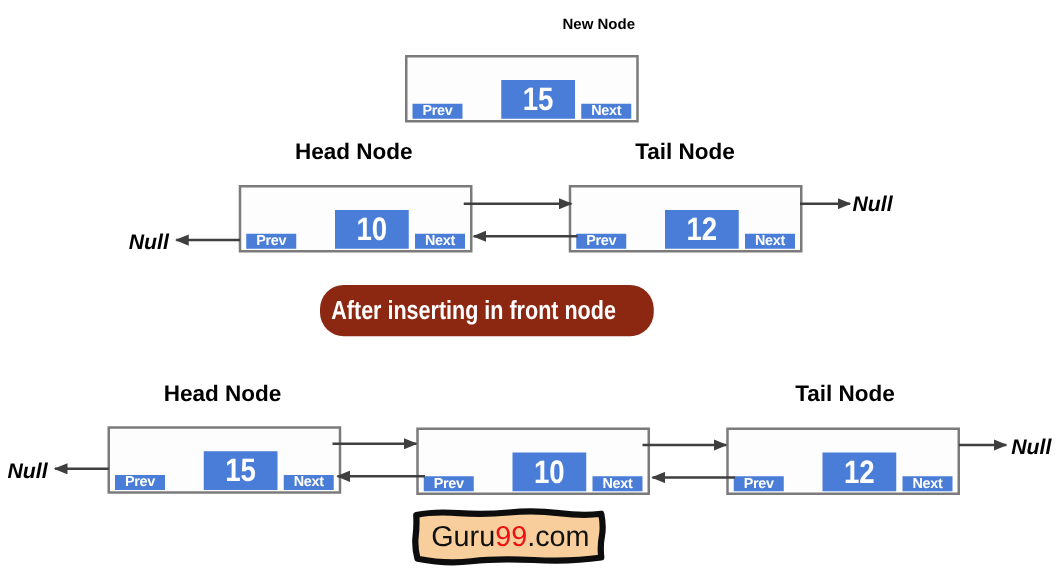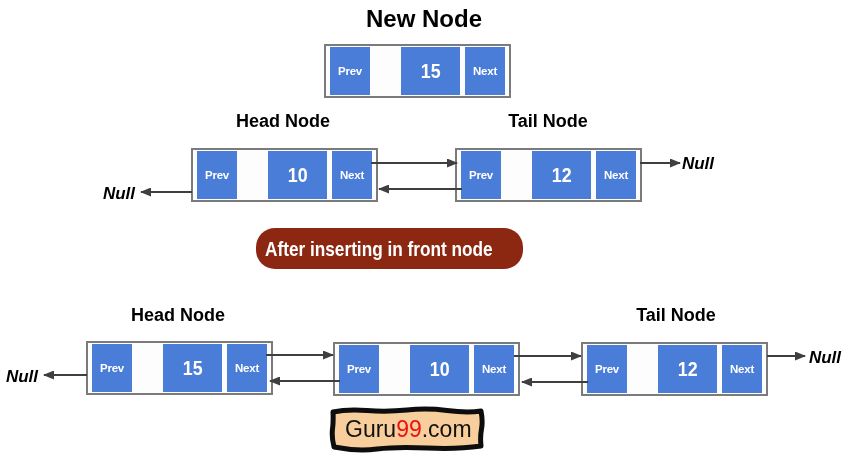--- a/index.html
+++ b/index.html
@@ -1,40 +1,40 @@
 <!DOCTYPE html>
 <html><head>
 <meta charset="utf-8">
 <style>
   html,body { margin:0; padding:0; }
   body { width:850px; height:458px; background:#ffffff; position:relative;
          font-family:"Liberation Sans", sans-serif; overflow:hidden; }
   .node { position:absolute; width:187px; height:54px; box-sizing:border-box;
           background:#fdfdfd; border:2px solid #7b7b7b;
-          display:flex; gap:5px; padding:1px 4px; }
+          display:flex; gap:5px; padding:1px 4px;align-items:flex-end; }
   .cell { background:#4a7dd7; color:#fff; font-weight:bold;
           display:flex; align-items:center; justify-content:center; }
   .pn  { flex:0 0 40px; font-size:11.5px; letter-spacing:-0.2px; }
-  .val { flex:1; font-size:21px;margin-left:26px; }
+  .val { flex:1; font-size:26px;margin-left:26px; }
   .val span { display:inline-block; transform:scaleX(0.85); }
   .lbl { position:absolute; font-weight:bold; color:#000; font-size:18px;
          line-height:17px; text-align:center; white-space:nowrap; }
   .nul { position:absolute; font-weight:bold; color:#000; font-size:17px;
          line-height:17px; width:40px; text-align:center;font-style:italic; }
   #banner { position:absolute; left:256px; top:228px; width:267px; height:41px;
             background:#8c2812; color:#fff; font-weight:bold; font-size:21px;
             display:flex; align-items:center; padding-left:9px; box-sizing:border-box;
             white-space:nowrap;border-radius:19px; }
   #banner span { display:inline-block; transform:scaleX(0.82); transform-origin:left center; }
   svg.ovl { position:absolute; left:0; top:0; pointer-events:none; }
 </style>
 </head>
 <body>
 
-<div class="lbl" style="left:324px; top:10px;  width:200px; font-size:24px; line-height:18px;">New Node</div>
+<div class="lbl" style="left:308px; top:10px;  width:200px; font-size:12px; line-height:18px;text-align:right;">New Node</div>
 <div class="lbl" style="left:183px; top:113px; width:200px;">Head Node</div>
 <div class="lbl" style="left:448px; top:113px; width:200px;">Tail Node</div>
 <div class="lbl" style="left:78px;  top:307px; width:200px;">Head Node</div>
 <div class="lbl" style="left:576px; top:307px; width:200px;">Tail Node</div>
 
 <div class="node" style="left:324px; top:44px;">
   <div class="cell pn">Prev</div>
     <div class="cell val">
       <span>15</span>
     </div>

